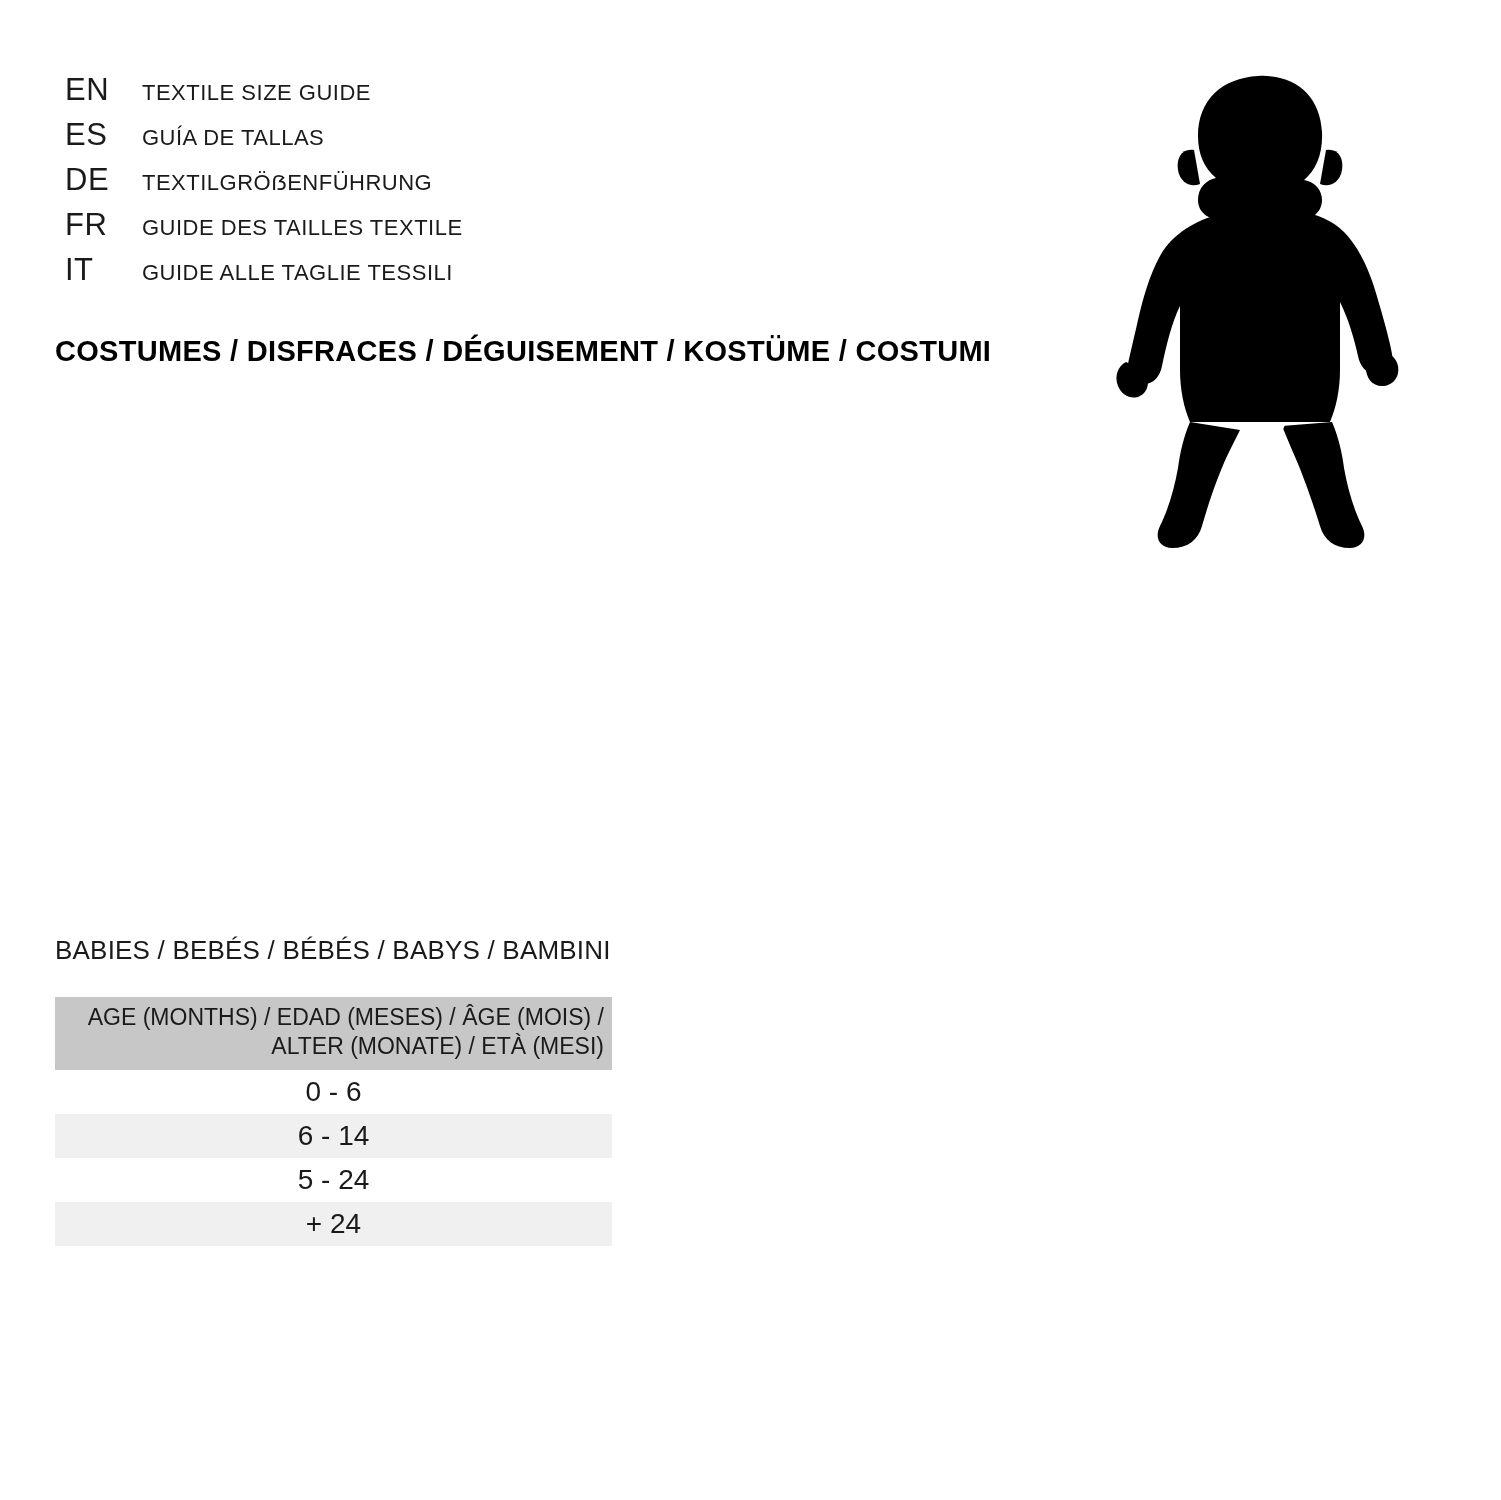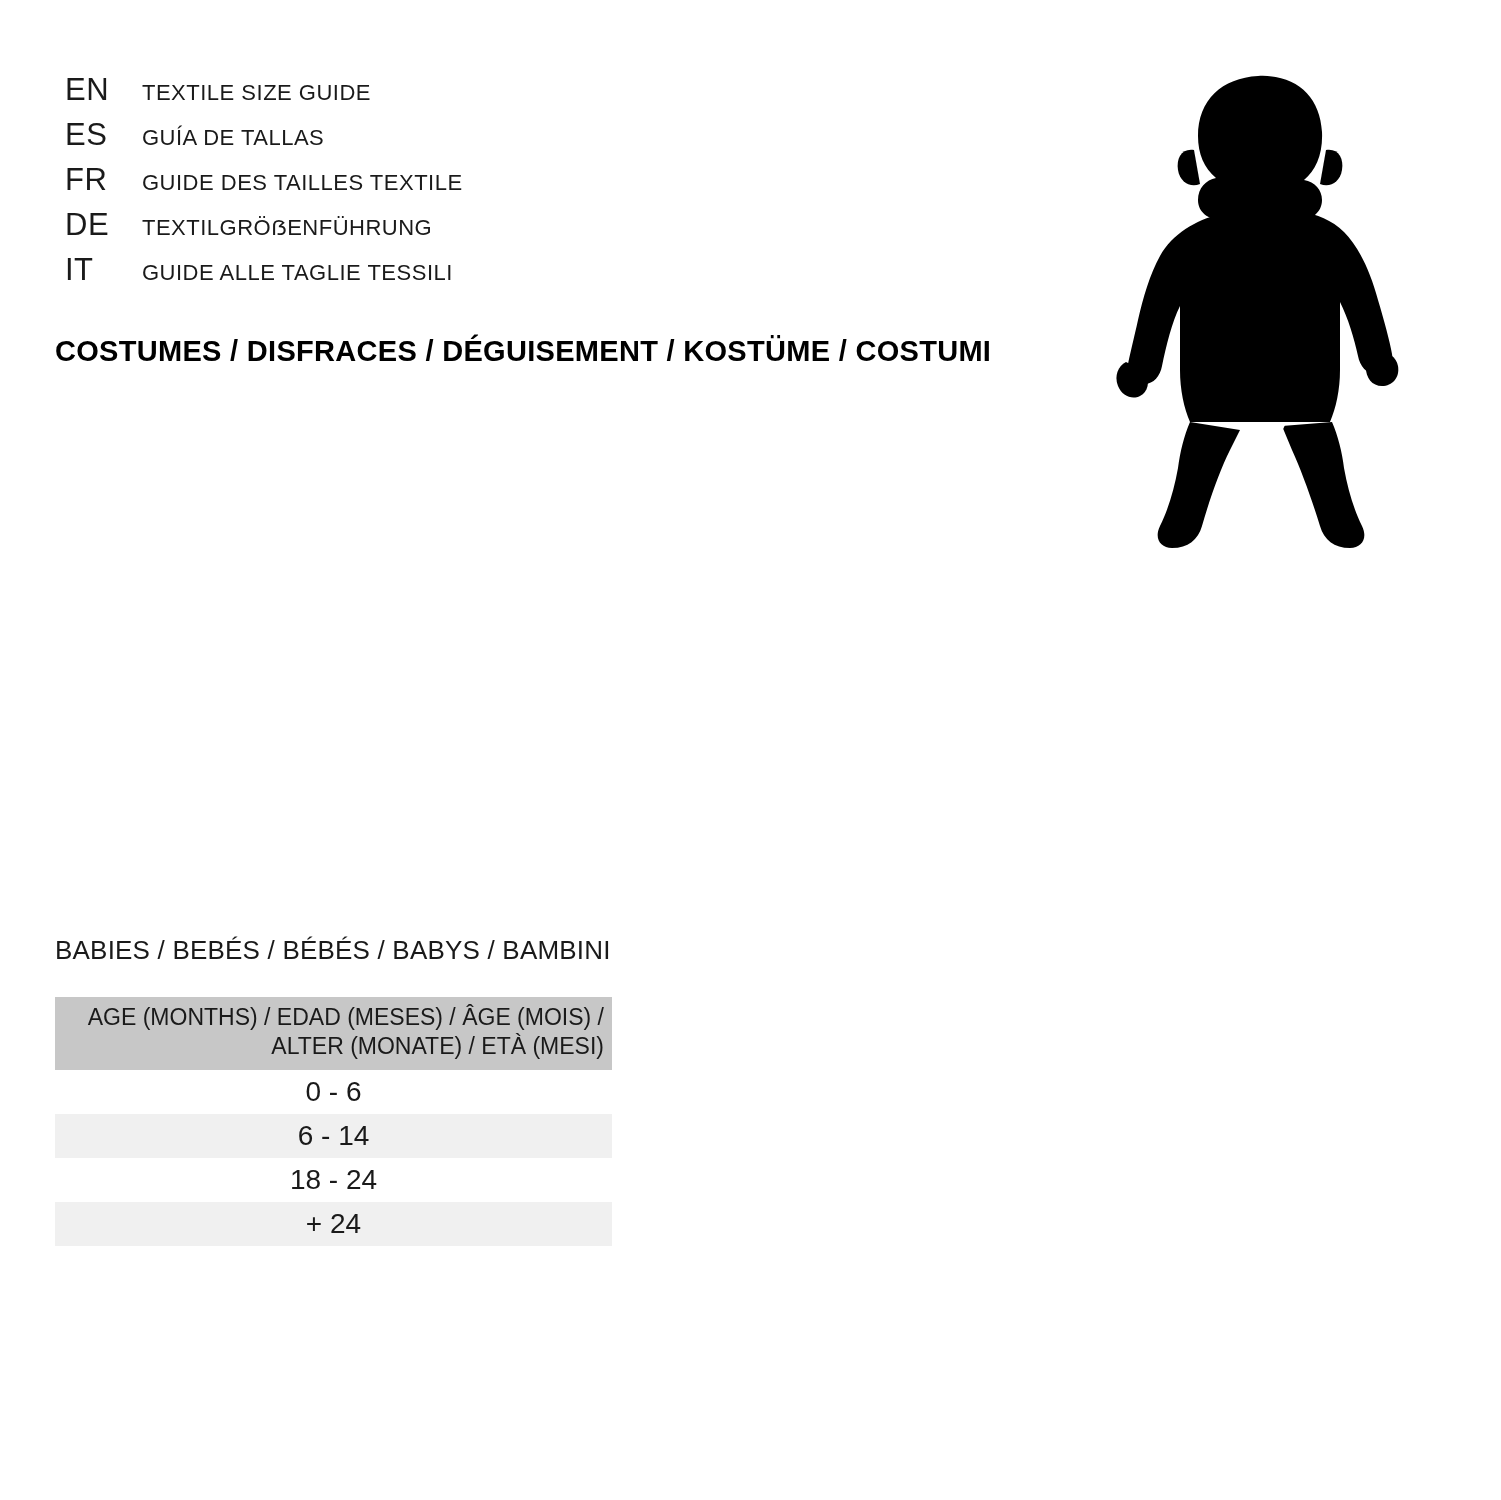--- a/index.html
+++ b/index.html
@@ -116,26 +116,26 @@
 <div class="lang-block">
   <div class="lang-row">
     <span class="lang-code">EN</span>
     <span class="lang-text">TEXTILE SIZE GUIDE</span>
   </div>
   <div class="lang-row">
     <span class="lang-code">ES</span>
     <span class="lang-text">GUÍA DE TALLAS</span>
   </div>
   <div class="lang-row">
+    <span class="lang-code">DE</span>
+    <span class="lang-text">TEXTILGRÖẞENFÜHRUNG</span>
+  </div>
+  <div class="lang-row">
     <span class="lang-code">FR</span>
     <span class="lang-text">GUIDE DES TAILLES TEXTILE</span>
-  </div>
-  <div class="lang-row">
-    <span class="lang-code">DE</span>
-    <span class="lang-text">TEXTILGRÖẞENFÜHRUNG</span>
   </div>
   <div class="lang-row">
     <span class="lang-code">IT</span>
     <span class="lang-text">GUIDE ALLE TAGLIE TESSILI</span>
   </div>
 </div>
 
 <div class="category-line">COSTUMES / DISFRACES / DÉGUISEMENT / KOSTÜME / COSTUMI</div>
 
 <div class="silhouette">
@@ -201,20 +201,20 @@
       </tr>
     </thead>
     <tbody>
       <tr class="row-odd">
         <td>0 - 6</td>
       </tr>
       <tr class="row-even">
         <td>6 - 14</td>
       </tr>
       <tr class="row-odd">
-        <td>18 - 24</td>
+        <td>5 - 24</td>
       </tr>
       <tr class="row-even">
         <td>+ 24</td>
       </tr>
     </tbody>
   </table>
 </div>
 
 </body></html>

